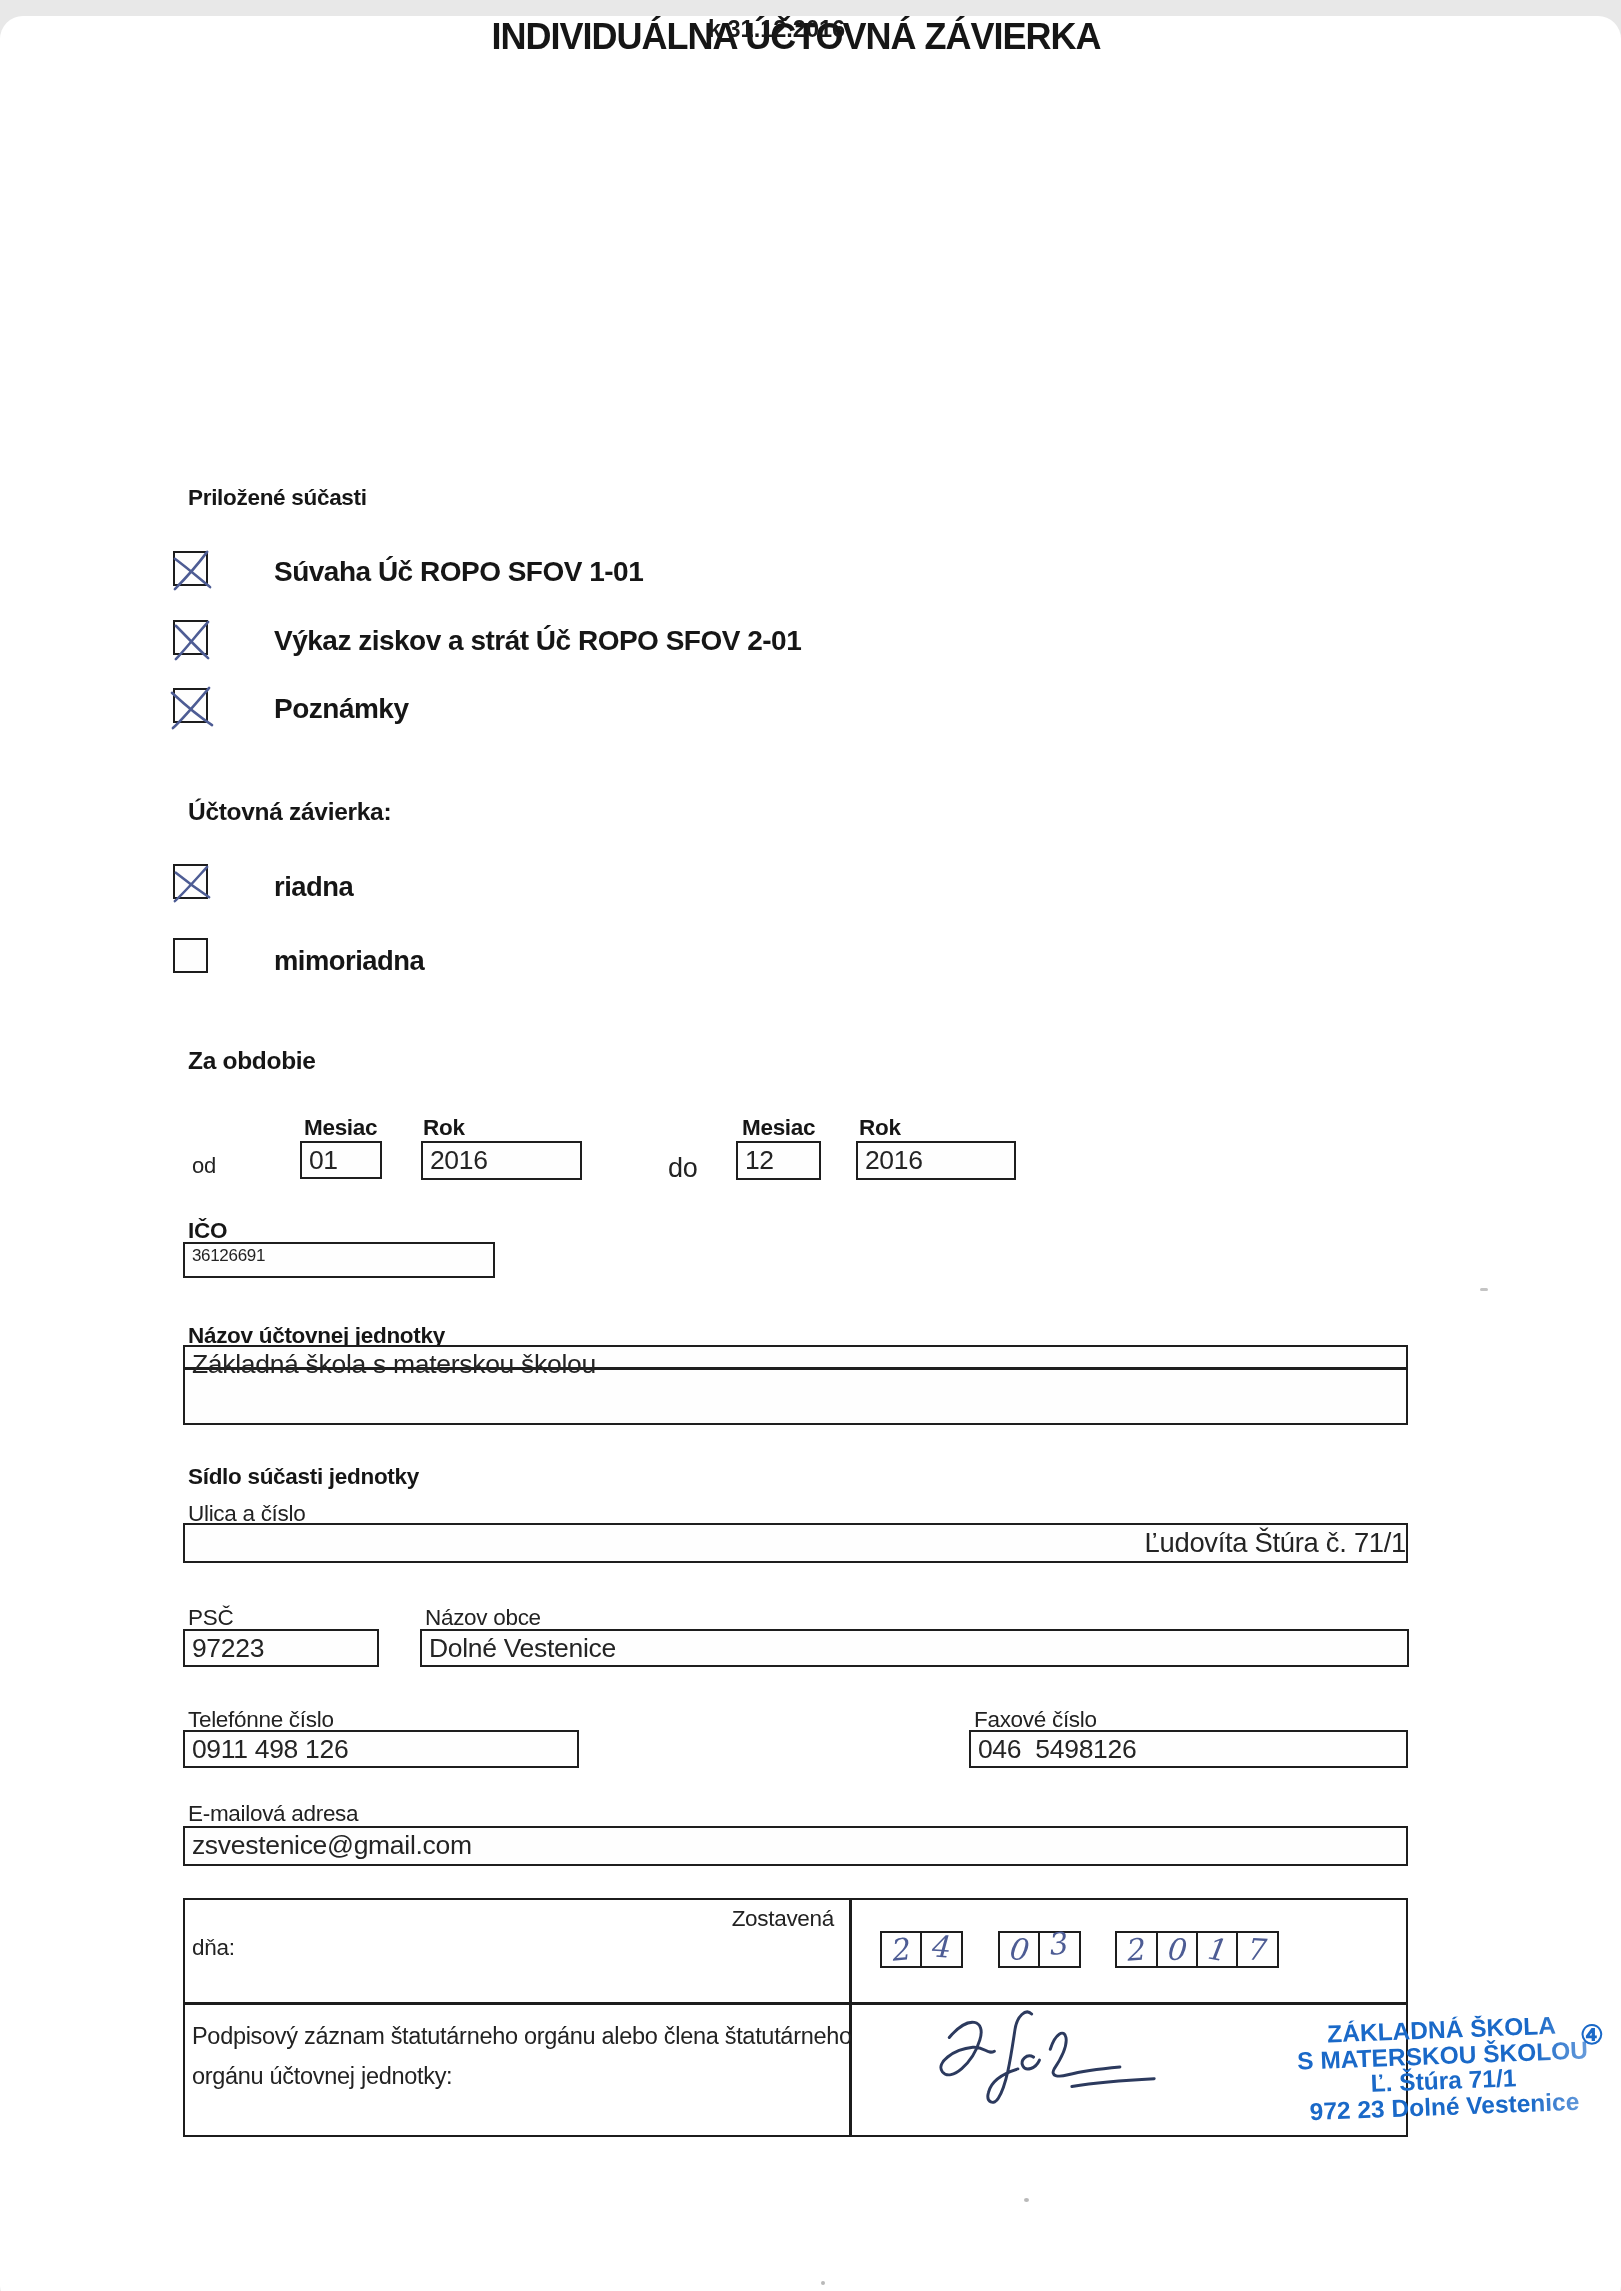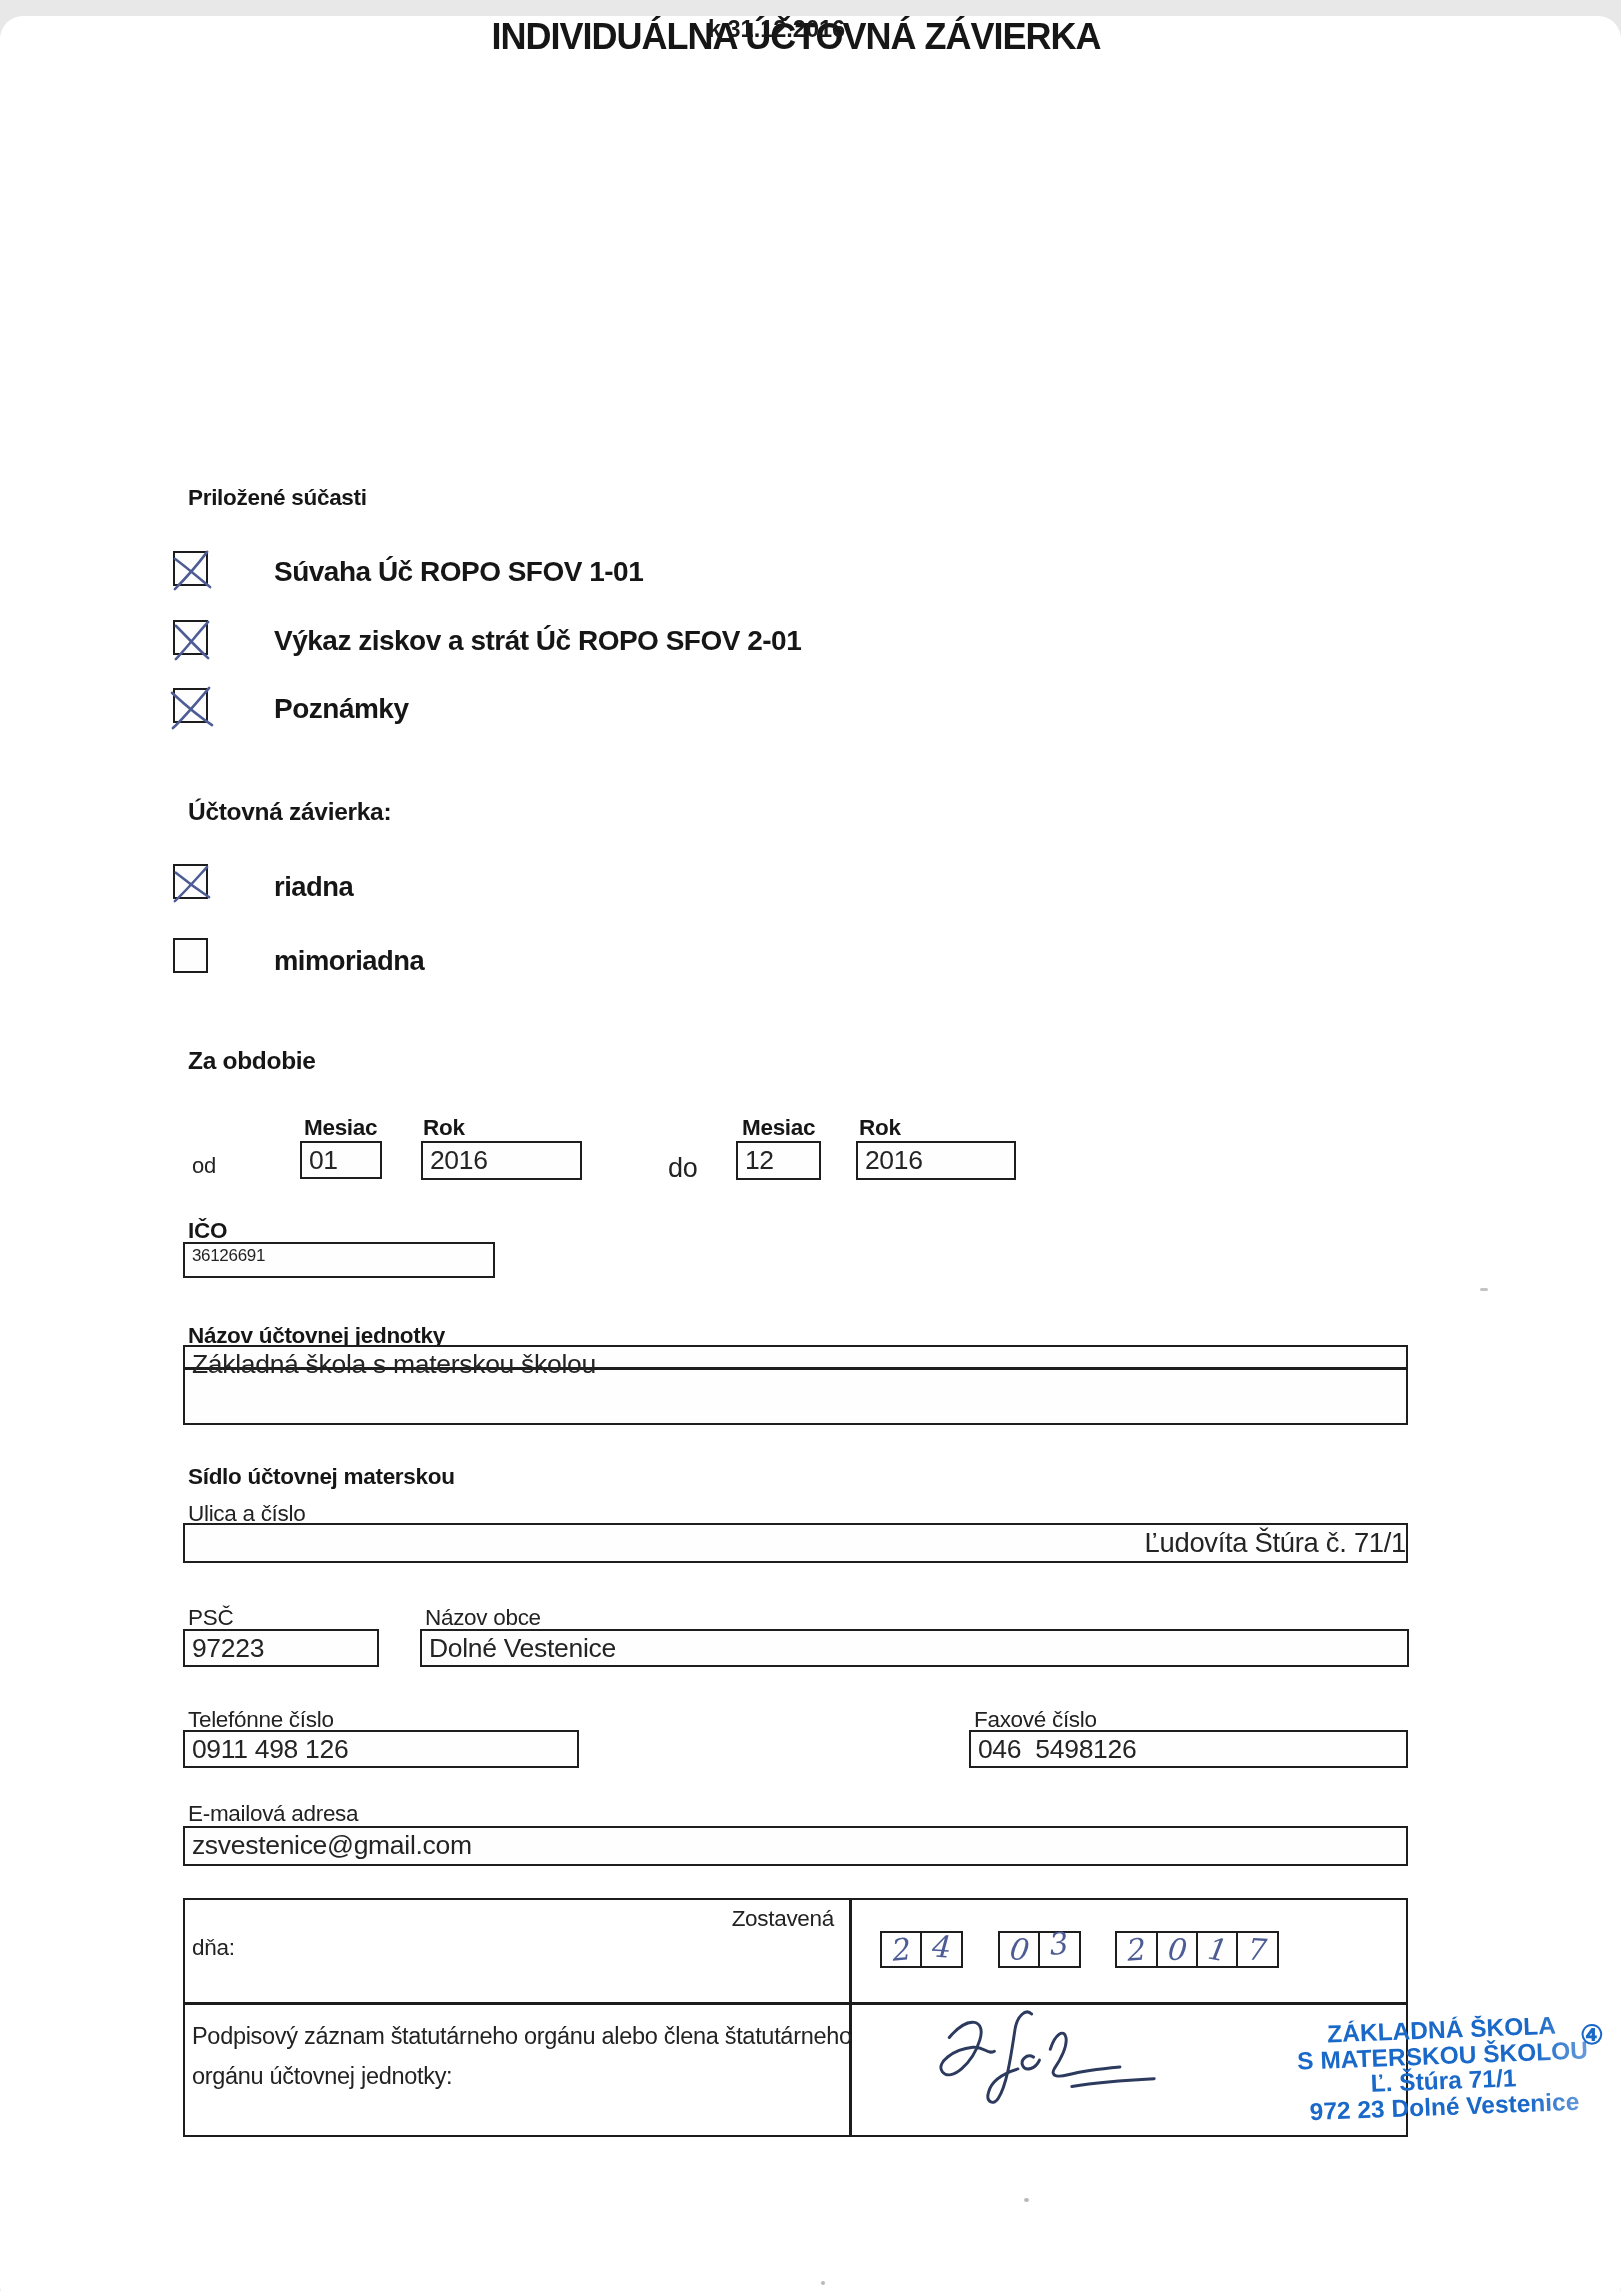--- a/index.html
+++ b/index.html
@@ -132,21 +132,21 @@
     <span class="value" style="font-size:17px;">36126691</span>
   </div>
 
   <div class="abs seclabel" style="left:188px;top:1307px;">Názov účtovnej jednotky</div>
   <div class="fieldbox" style="left:183px;top:1329px;width:1225px;height:80px;">
     <span class="value" style="height:20px;box-sizing:border-box;display:block;">Základná škola s materskou školou</span>
     <div style="height:2.9px;background:#1e1e1e;"></div>
     <span class="value"></span>
   </div>
 
-  <div class="abs seclabel" style="left:188px;top:1448px;">Sídlo účtovnej materskou</div>
+  <div class="abs seclabel" style="left:188px;top:1448px;">Sídlo súčasti jednotky</div>
 
   <div class="abs sublabel" style="left:188px;top:1485px;">Ulica a číslo</div>
   <div class="fieldbox" style="left:183px;top:1507px;width:1225px;height:40px;">
     <span class="value" style="font-size:27.4px;text-align:right;">Ľudovíta Štúra č. 71/1</span>
   </div>
 
   <div class="abs sublabel" style="left:188px;top:1589px;">PSČ</div>
   <div class="fieldbox" style="left:183px;top:1613px;width:196px;height:38px;">
     <span class="value">97223</span>
   </div>

